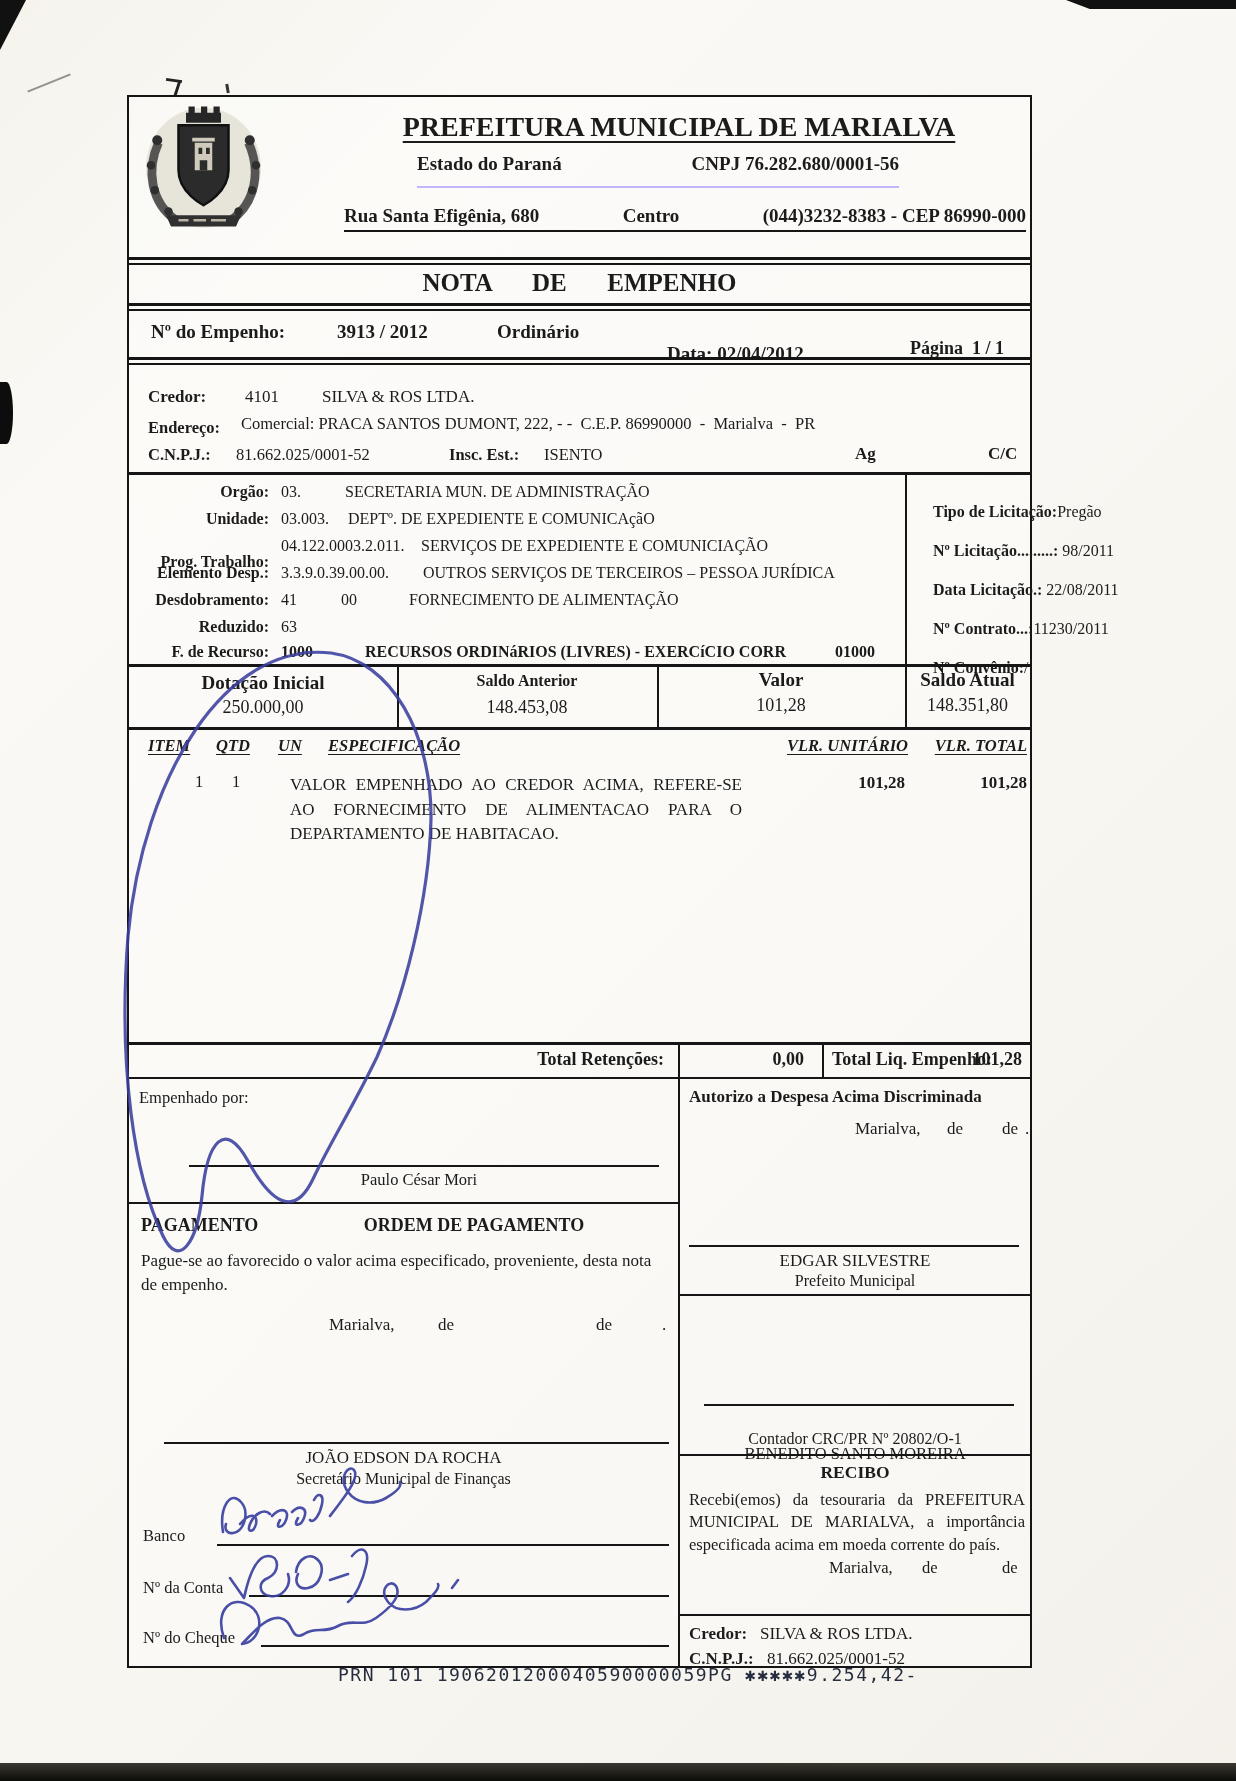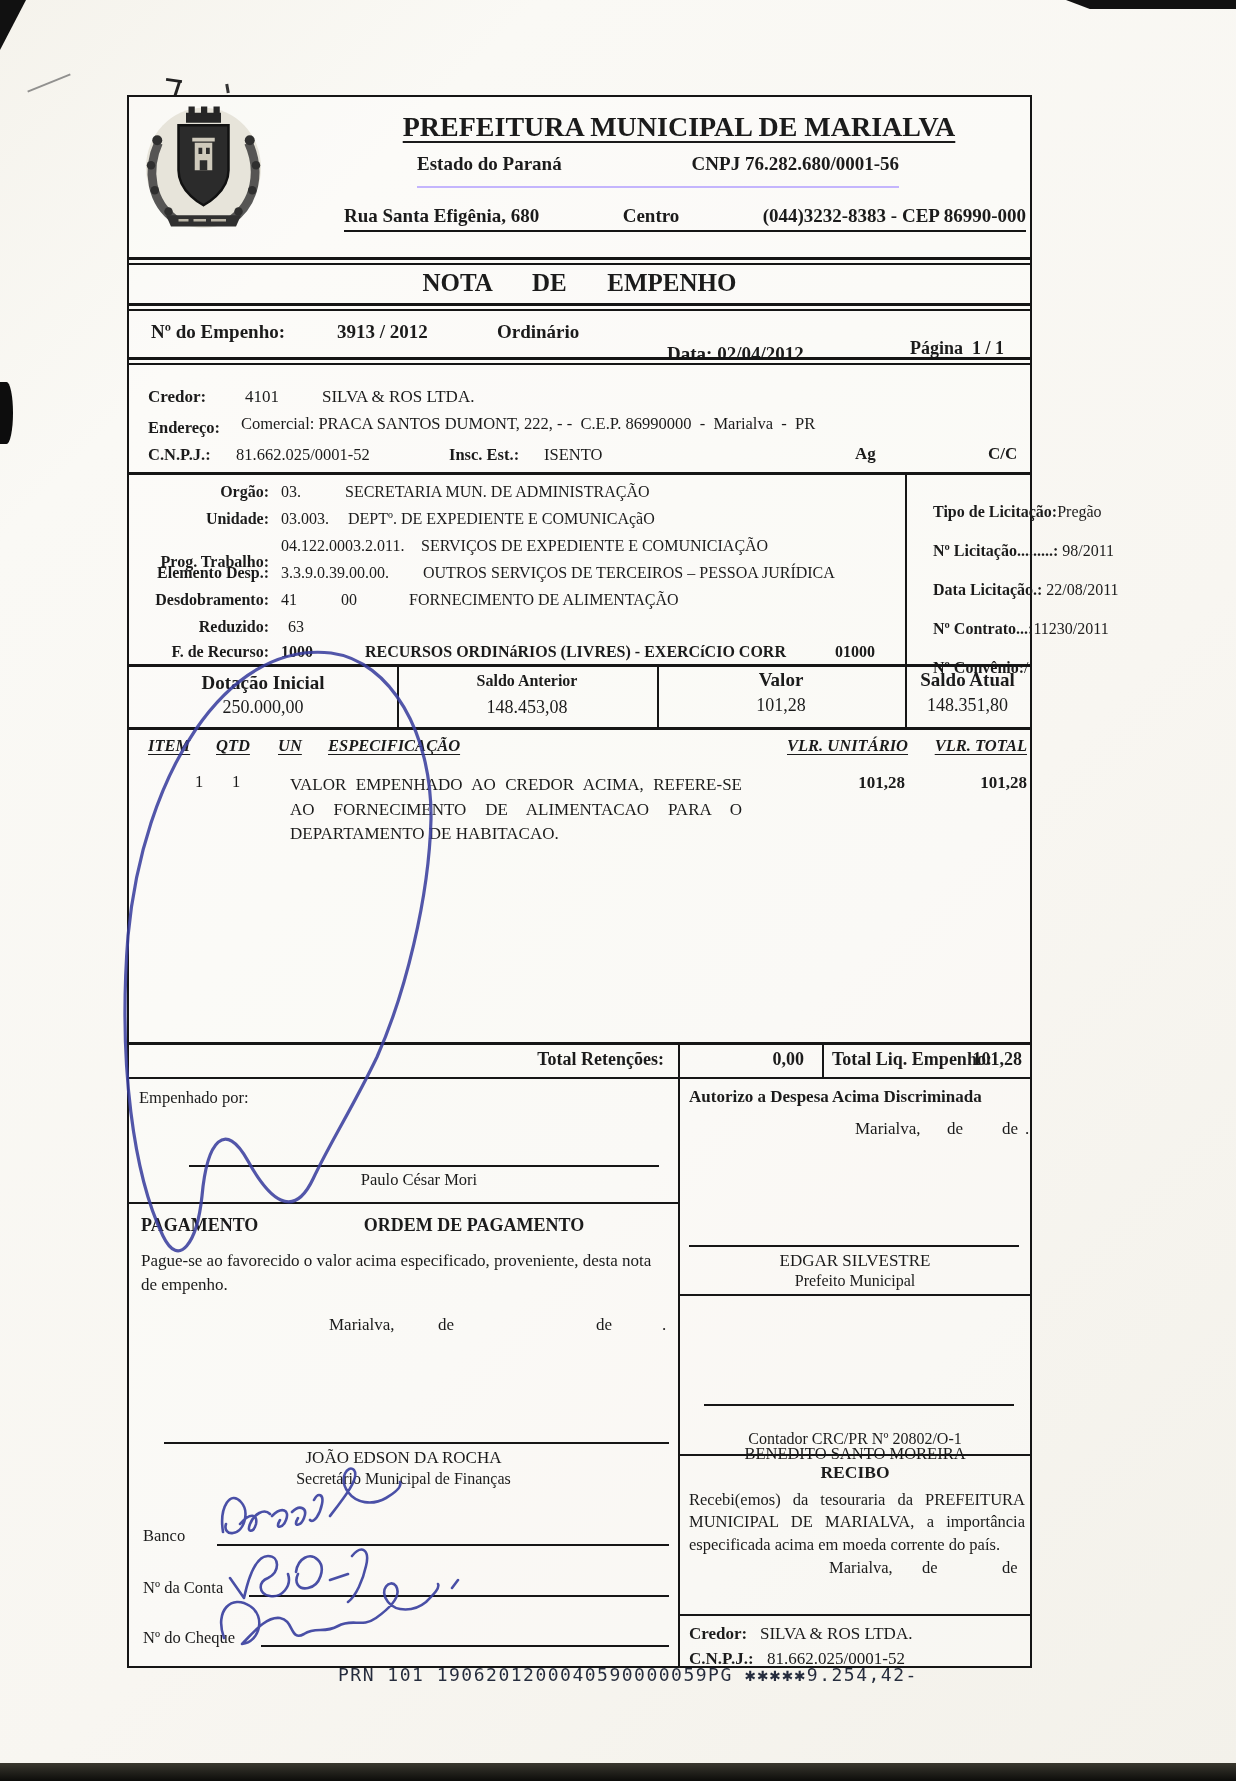--- a/index.html
+++ b/index.html
@@ -138,21 +138,21 @@
   <div class="t b rt" style="left:0;top:467px;width:140px;font-size:16px;">Elemento Desp.:</div>
   <div class="t" style="left:152px;top:467px;font-size:16px;">3.3.9.0.39.00.00.</div>
   <div class="t" style="left:294px;top:467px;font-size:16px;">OUTROS SERVIÇOS DE TERCEIROS – PESSOA JURÍDICA</div>
 
   <div class="t b rt" style="left:0;top:494px;width:140px;font-size:16px;">Desdobramento:</div>
   <div class="t" style="left:152px;top:494px;font-size:16px;">41</div>
   <div class="t" style="left:212px;top:494px;font-size:16px;">00</div>
   <div class="t" style="left:280px;top:494px;font-size:16px;">FORNECIMENTO DE ALIMENTAÇÃO</div>
 
   <div class="t b rt" style="left:0;top:521px;width:140px;font-size:16px;">Reduzido:</div>
-  <div class="t" style="left:152px;top:521px;font-size:16px;margin-left:7px;">63</div>
+  <div class="t" style="left:152px;top:521px;font-size:16px;">63</div>
 
   <div class="t b rt" style="left:0;top:546px;width:140px;font-size:16px;">F. de Recurso:</div>
   <div class="t b" style="left:152px;top:546px;font-size:16px;">1000</div>
   <div class="t b" style="left:236px;top:546px;font-size:16px;">RECURSOS ORDINáRIOS (LIVRES) - EXERCíCIO CORR</div>
   <div class="t b" style="left:706px;top:546px;font-size:16px;">01000</div>
 
   <div class="t" style="left:788px;top:388px;font-size:16px;">
     <span class="b">Tipo de Licitação:</span><span>Pregão</span>
   </div>
   <div class="t" style="left:788px;top:427px;font-size:16px;">

